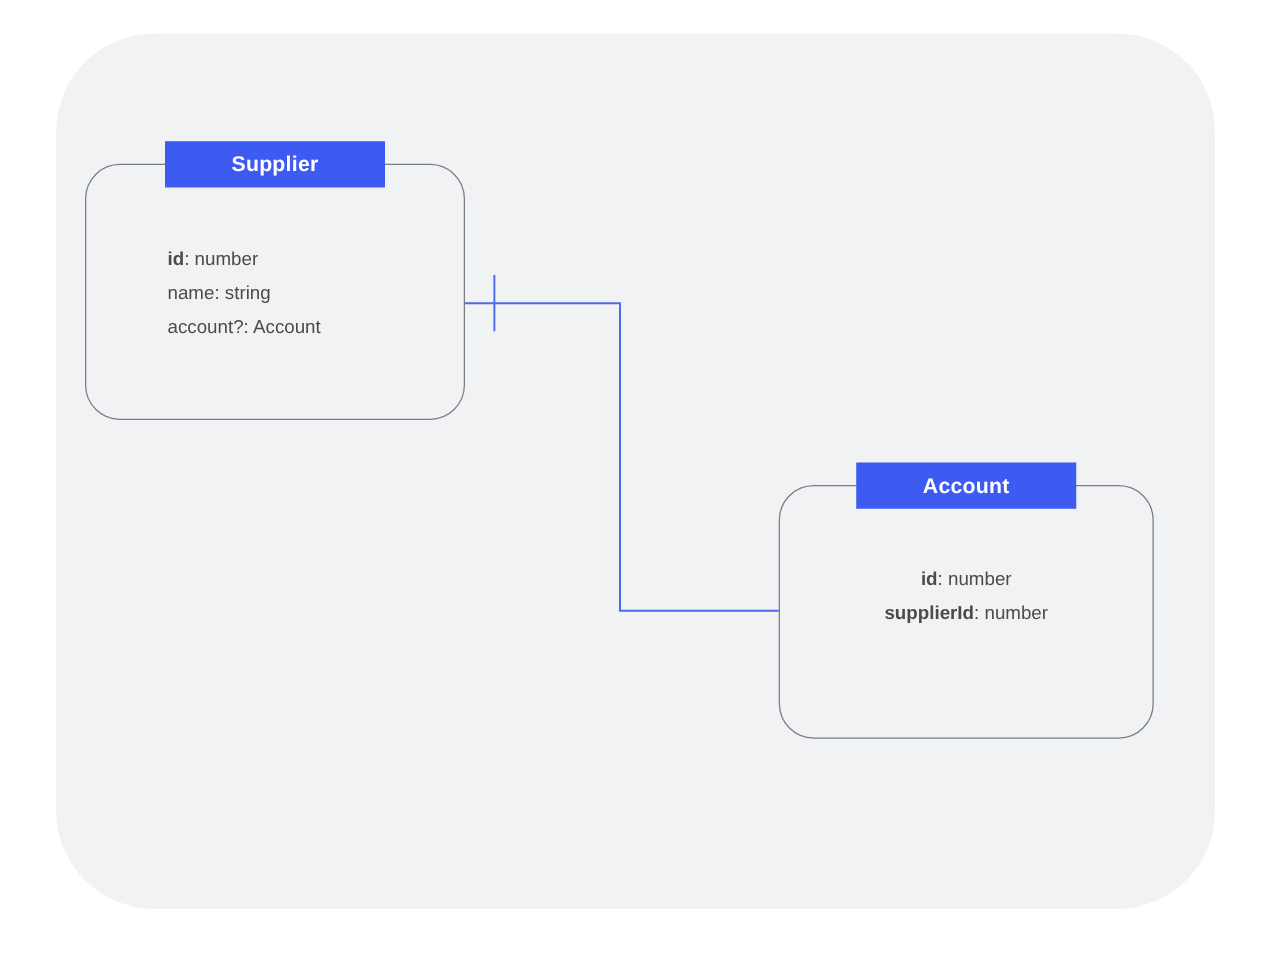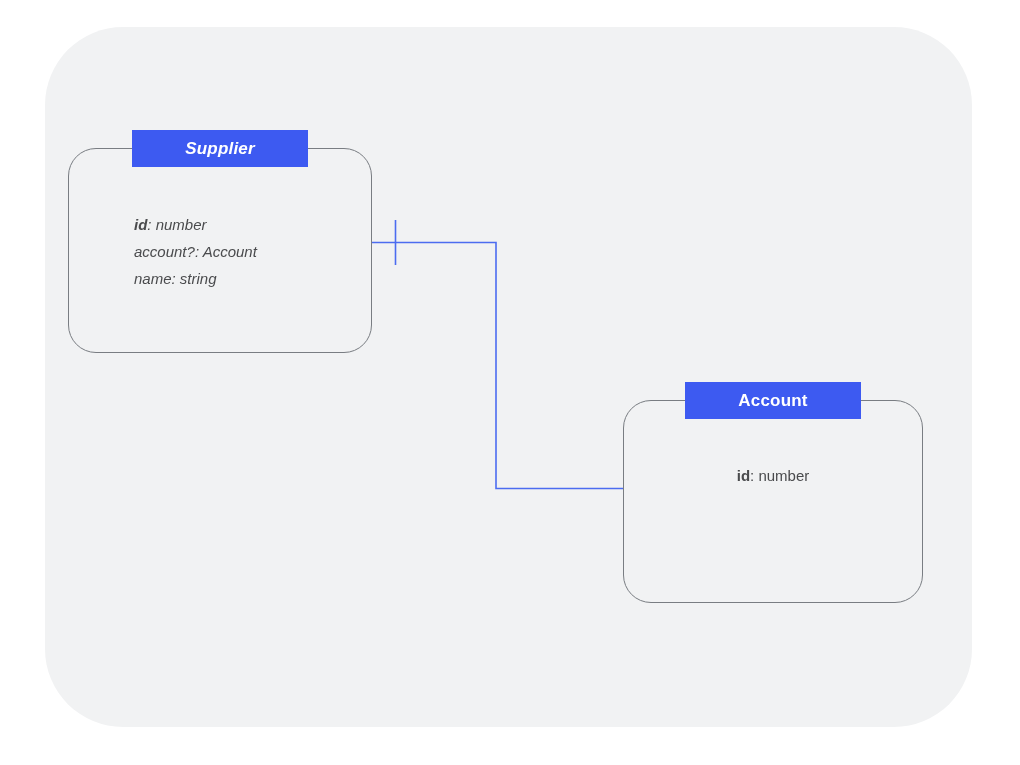--- a/index.html
+++ b/index.html
@@ -34,28 +34,27 @@
   }
   .entity {
     position: absolute;
     border: 1px solid var(--border, #797d82);
     border-radius: 28px;
     background: transparent;
     box-sizing: border-box;
   }
   .entity-supplier {
     left: 68px;
-    top: 148px;
+    top: 131px;
     width: 304px;
     height: 205px;
-    font-style: italic;
   }
   .entity-account {
     left: 623px;
-    top: 400px;
+    top: 388px;
     width: 300px;
     height: 203px;
   }
   .entity-header {
     position: absolute;
     left: 50%;
     top: -19px;
     transform: translateX(-50%);
     width: 176px;
     height: 37px;
@@ -103,32 +102,35 @@
 
   <div class="entity entity-supplier">
     <div class="entity-header">
       <span class="entity-title">Supplier</span>
     </div>
     <div class="fields">
       <div>
         <span style="font-weight: 700;">id</span><span>: number</span>
       </div>
       <div>
-        <span>account?</span><span>: Account</span>
+        <span>name</span><span>: string</span>
       </div>
       <div>
-        <span>name</span><span>: string</span>
+        <span>account?</span><span>: Account</span>
       </div>
     </div>
   </div>
 
   <div class="entity entity-account">
     <div class="entity-header">
       <span class="entity-title">Account</span>
     </div>
     <div class="fields">
       <div>
         <span style="font-weight: 700;">id</span><span>: number</span>
       </div>
+      <div>
+        <span style="font-weight: 700;">supplierId</span><span>: number</span>
+      </div>
     </div>
   </div>
 
 </div>
 
 </body></html>

